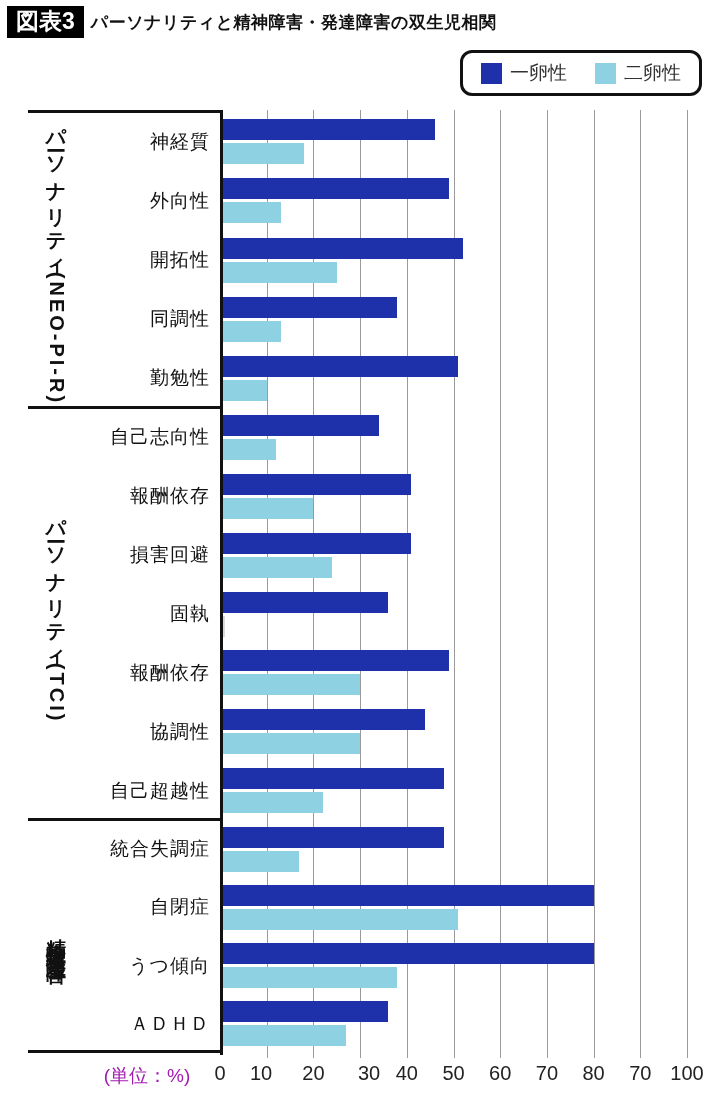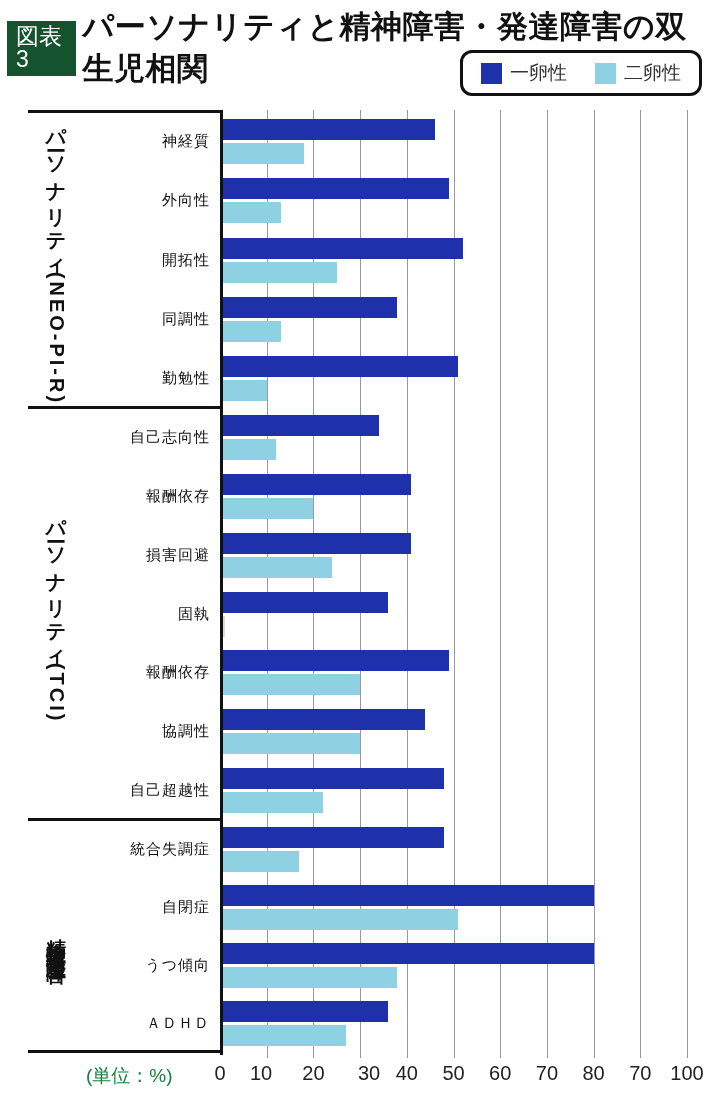--- a/index.html
+++ b/index.html
@@ -3,22 +3,22 @@
 <meta charset="utf-8">
 <style>
   * { margin:0; padding:0; box-sizing:border-box; }
   html,body { background:#fff; }
   .page {
     position:relative; width:710px; height:1111px; background:#ffffff;
     font-family:"Liberation Sans","DejaVu Sans",sans-serif; color:#111;
     overflow:hidden;
   }
   .titlebar { position:absolute; top:6px; left:7px; display:flex; align-items:center; gap:7px; }
-  .badge { background:#14532d; color:#fff; font-size:23px; font-weight:400; padding:4px 9px 5px; line-height:1; }
-  .title { font-size:31px; font-weight:700; letter-spacing:.5px; }
+  .badge { background:#000000; color:#fff; font-size:23px; font-weight:700; padding:4px 9px 5px; line-height:1; }
+  .title { font-size:17px; font-weight:700; letter-spacing:.5px; }
 
   .legend {
     position:absolute; top:50px; left:460px; width:242px; height:46px;
     border:3px solid #111; border-radius:12px; background:#fff;
     display:flex; align-items:center; justify-content:center; gap:28px;
   }
   .legend-item { display:flex; align-items:center; gap:8px; }
   .swatch { width:21px; height:21px; display:inline-block; }
   .legend-label { font-size:19px; color:#333; }
 
@@ -27,29 +27,29 @@
   .axis-line { position:absolute; top:110px; height:945px; width:3px; background:#111; z-index:5; }
   .hline { position:absolute; left:28px; width:192px; height:3px; background:#111; z-index:6; }
 
   .lsec { position:absolute; left:28px; width:192px; display:flex; background:#fff; z-index:4; }
   .group-label {
     width:56px; display:flex; align-items:center; justify-content:center;
     writing-mode:vertical-rl; text-orientation:mixed;
     font-size:20px; font-weight:700; letter-spacing:3px; line-height:1.15;
   }
   .cat-col { flex:1; display:flex; flex-direction:column; padding-right:10px; }
-  .cat { flex:1; display:flex; align-items:center; justify-content:flex-end; font-size:15px; letter-spacing:1px; }
+  .cat { flex:1; display:flex; align-items:center; justify-content:flex-end; font-size:19px; letter-spacing:1px; }
 
   .bsec { position:absolute; left:220px; width:472px; display:flex; flex-direction:column; }
   .bar-row { flex:1; display:flex; flex-direction:column; justify-content:center; gap:3px; align-items:flex-start; }
   .bar { height:21px; }
 
   .xaxis { position:absolute; inset:0; }
   .tick { position:absolute; top:1062px; width:60px; margin-left:-30px; text-align:center; font-size:20px; color:#222; }
-  .unit { position:absolute; top:1063px; left:86px; width:122px; text-align:left; font-size:19px; color:#15803d; }
+  .unit { position:absolute; top:1063px; left:86px; width:122px; text-align:center; font-size:19px; color:#a21caf; }
 </style>
 </head>
 <body>
 
 <div class="page">
 
   <header class="titlebar">
     <span class="badge">図表3</span>
     <span class="title">パーソナリティと精神障害・発達障害の双生児相関</span>
   </header>

